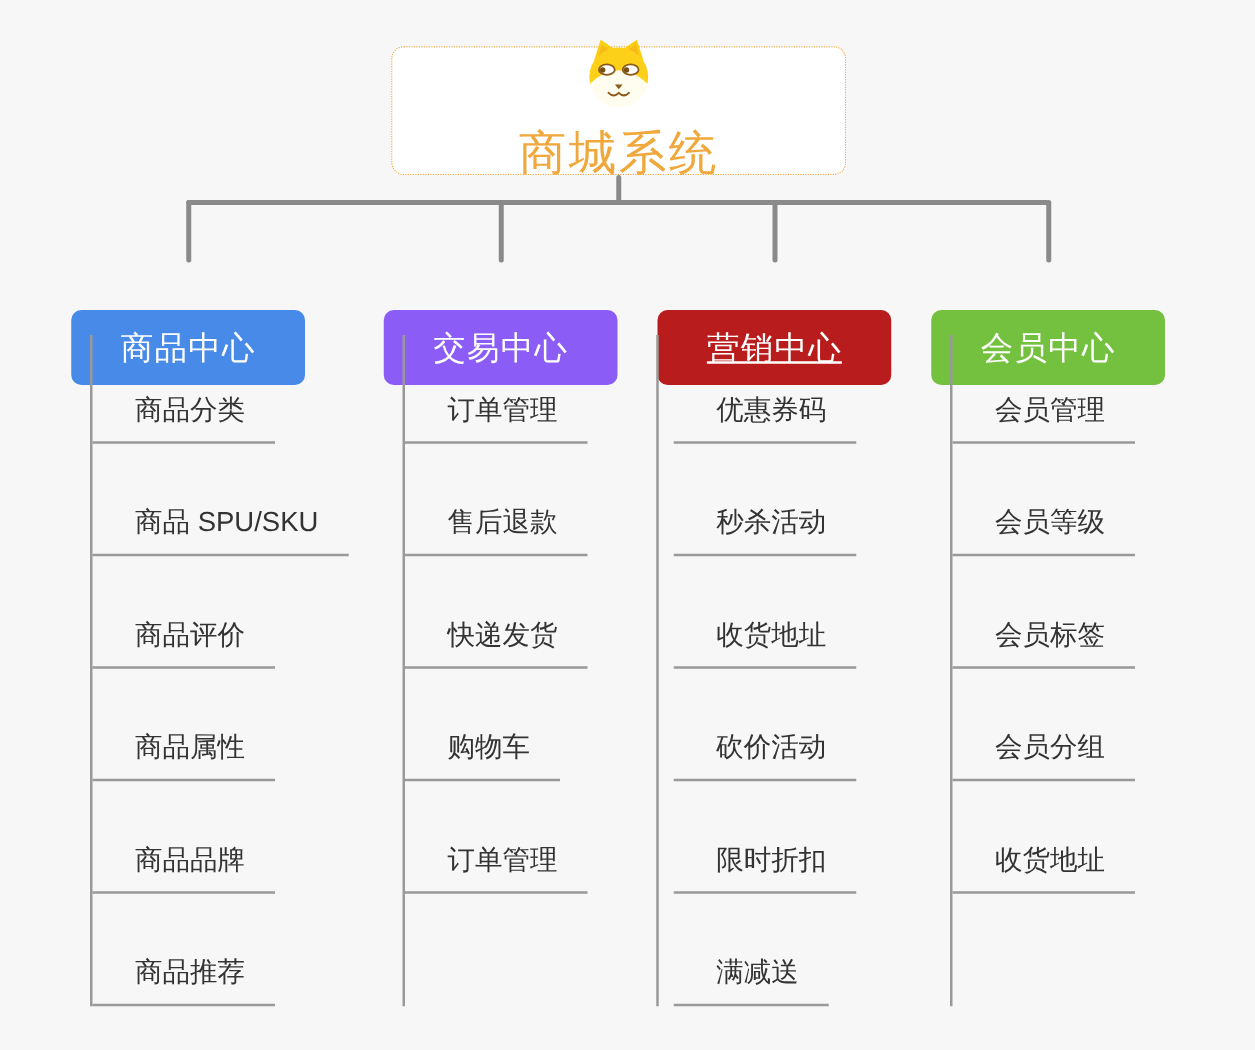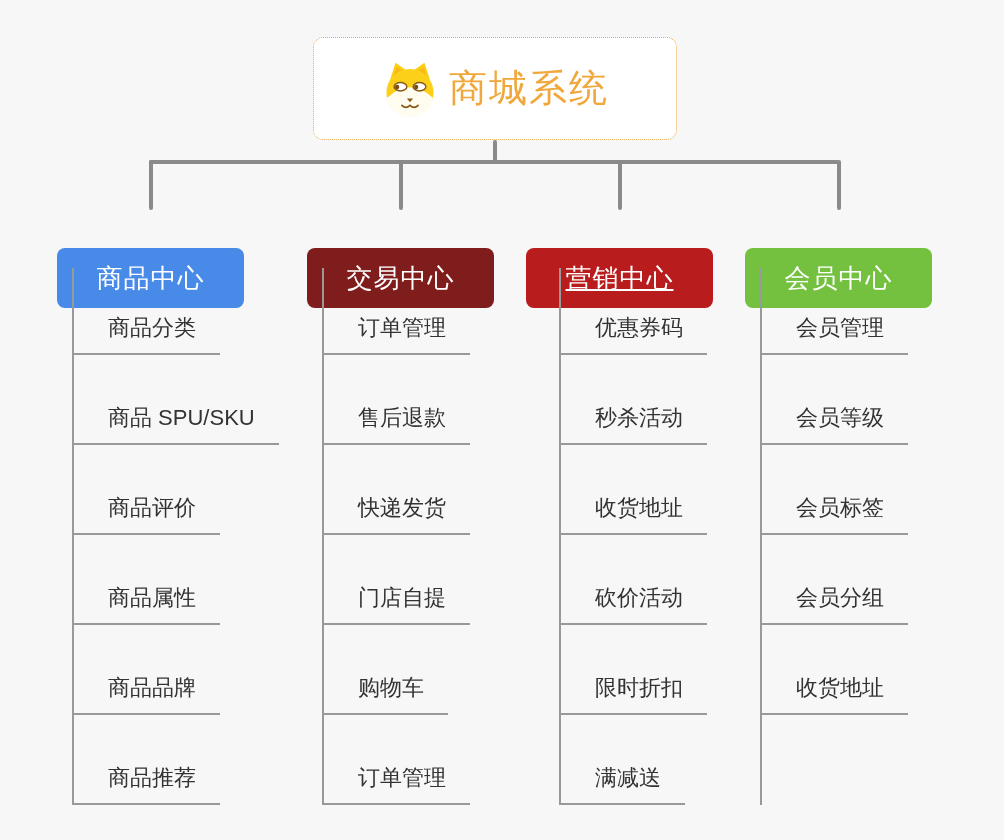--- a/index.html
+++ b/index.html
@@ -7,20 +7,21 @@
     width:1004px;height:840px;position:relative;overflow:hidden;
     background:#f7f7f7;
     font-family:"Liberation Sans","DejaVu Sans",sans-serif;
   }
   
   .root-node{
     position:absolute;left:313px;top:37px;width:364px;height:103px;
     background:#ffffff;border:1px dotted #f0a63c;border-radius:10px;
     display:flex;align-items:center;justify-content:center;gap:10px;
     box-sizing:border-box;
+    flex-direction:column;
   }
   .root-title{
     font-size:38px;color:#f0a83c;letter-spacing:2px;font-weight:500;
     white-space:nowrap;
   }
   .root-icon{width:58px;height:58px;flex:0 0 auto;}
   
   .conn{position:absolute;background:#8a8a8a;border-radius:2px;}
   .conn-root-stub{left:493px;top:140px;width:4px;height:24px;}
   .conn-rail{left:149px;top:160px;width:690px;height:4px;}
@@ -43,21 +44,21 @@
   .branch-header.b3{left:745px;}
   
   .branch-col{
     position:absolute;top:268px;height:537px;
     border-left:2px solid #999999;
     display:flex;flex-direction:column;
     box-sizing:content-box;
   }
   .branch-col.c0{left:72px;}
   .branch-col.c1{left:322px;}
-  .branch-col.c2{left:559px;}
+  .branch-col.c2{left:525px;padding-left:12px;}
   .branch-col.c3{left:760px;}
   .leaf{
     height:90px;display:flex;align-items:flex-end;
   }
   .leaf:first-child{height:87px;}
   .leaf-label{
     display:block;width:max-content;white-space:nowrap;
     padding:0 24px 10px 34px;
     border-bottom:2px solid #999999;
     font-size:22px;color:#333333;
@@ -87,21 +88,21 @@
 <div class="conn conn-root-stub"></div>
 <div class="conn conn-rail"></div>
 <div class="conn conn-drop d0"></div>
 <div class="conn conn-drop d1"></div>
 <div class="conn conn-drop d2"></div>
 <div class="conn conn-drop d3"></div>
 
 <div class="branch-header b0" style="background: rgb(72, 138, 232);">
   <span>商品中心</span>
 </div>
-<div class="branch-header b1" style="background: #7f1d1d;">
+<div class="branch-header b1" style="background: #8b5cf6;">
   <span>交易中心</span>
 </div>
 <div class="branch-header b2" style="background: #b91c1c; text-decoration: underline;">
   <span>营销中心</span>
 </div>
 <div class="branch-header b3" style="background: rgb(115, 193, 62);">
   <span>会员中心</span>
 </div>
 
 <div class="branch-col c0">
@@ -127,23 +128,20 @@
 
 <div class="branch-col c1">
   <div class="leaf">
       <span class="leaf-label">订单管理</span>
     </div>
   <div class="leaf">
       <span class="leaf-label">售后退款</span>
     </div>
   <div class="leaf">
       <span class="leaf-label">快递发货</span>
-    </div>
-  <div class="leaf">
-      <span class="leaf-label">门店自提</span>
     </div>
   <div class="leaf">
       <span class="leaf-label">购物车</span>
     </div>
   <div class="leaf">
       <span class="leaf-label">订单管理</span>
     </div>
 </div>
 
 <div class="branch-col c2">

